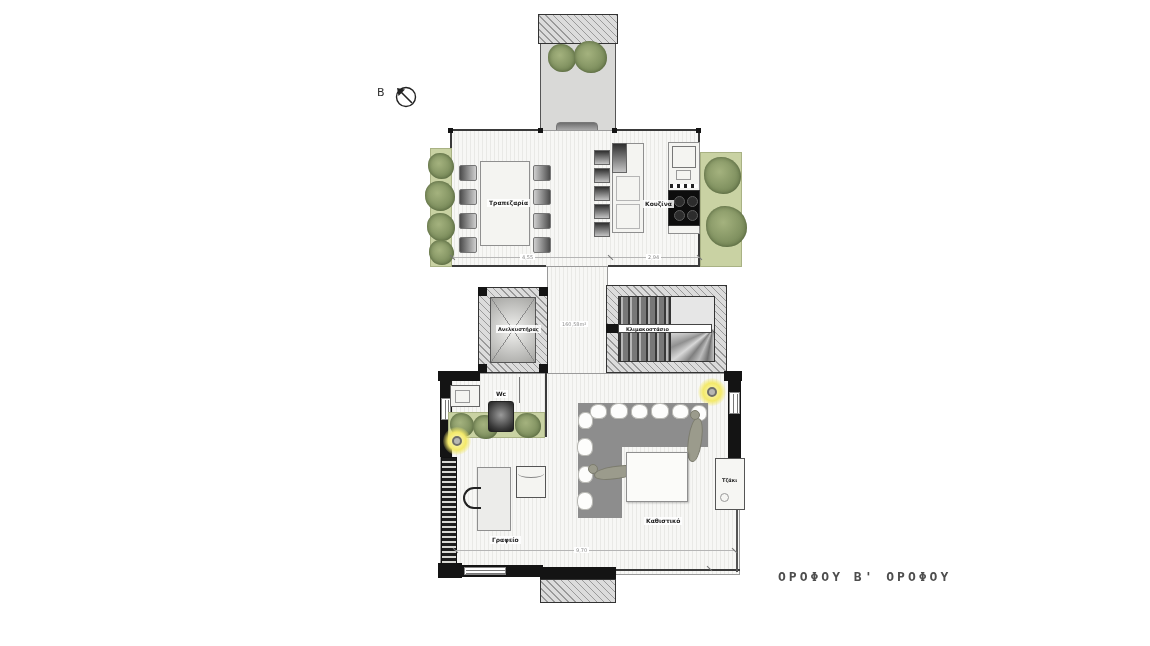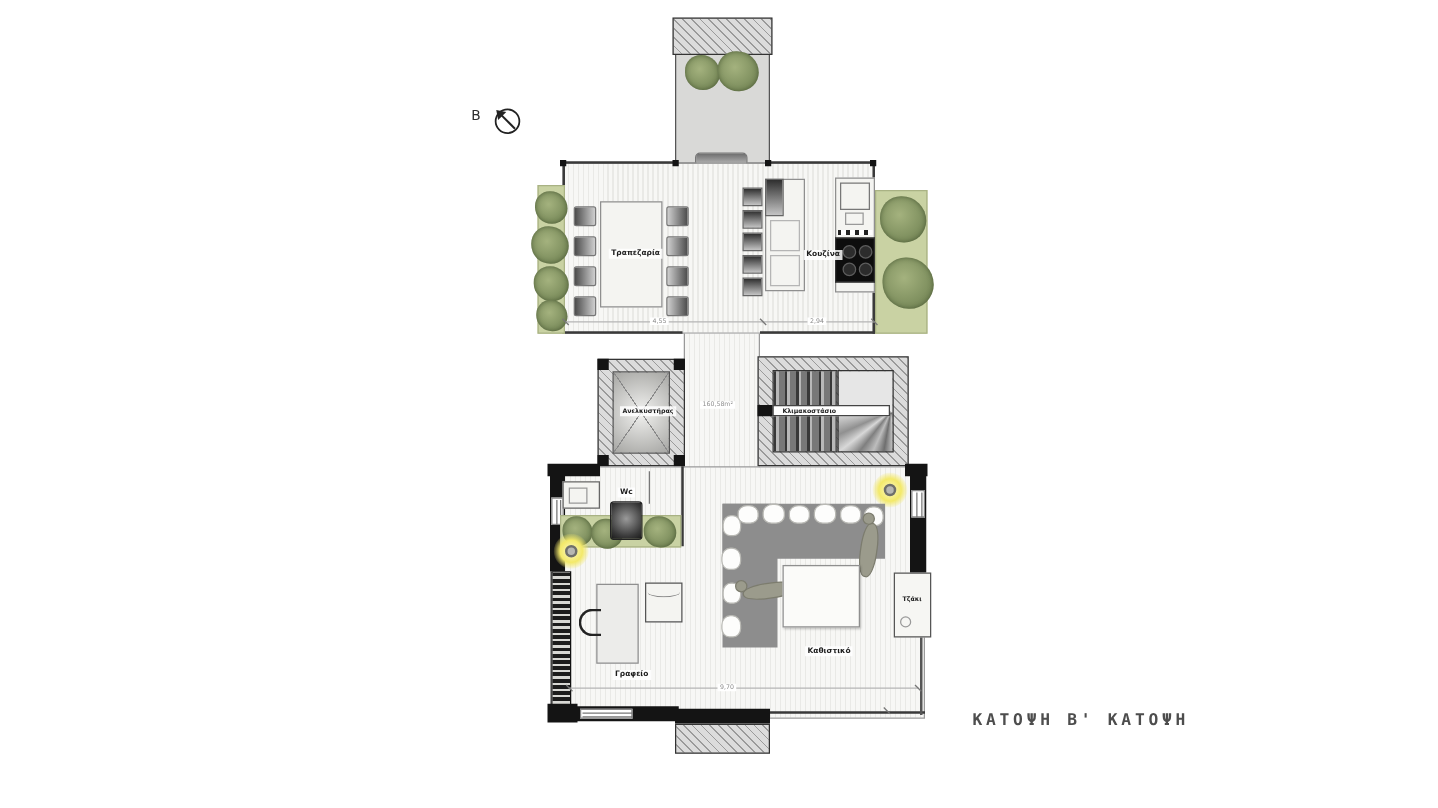--- a/index.html
+++ b/index.html
@@ -221,15 +221,15 @@
   <div class="abs whitebox" style="left:715px;top:458px;width:30px;height:52px;border-color:#555;background:#f6f6f3;">
     <div class="abs" style="left:4px;top:34px;width:9px;height:9px;border-radius:50%;border:1px solid #999;box-sizing:border-box;"></div>
   </div>
   <div class="abs room-label" style="left:720px;top:476px;font-size:5px;background:transparent;">Τζάκι</div>
 
   <div class="abs dim-line" style="left:455px;top:550px;width:280px;height:1px;"></div>
   <div class="abs tick" style="left:452px;top:550px;"></div>
   <div class="abs tick" style="left:731px;top:550px;"></div>
   <div class="abs dim-label" style="left:574px;top:547px;">9,70</div>
 
-  <div class="abs title-text" style="left:778px;top:569px;">ΚΑΤΟΨΗ Β' ΚΑΤΟΨΗ</div>
+  <div class="abs title-text" style="left:778px;top:569px;">ΟΡΟΦΟΥ Β' ΟΡΟΦΟΥ</div>
 
 </div>
 
 </body></html>

